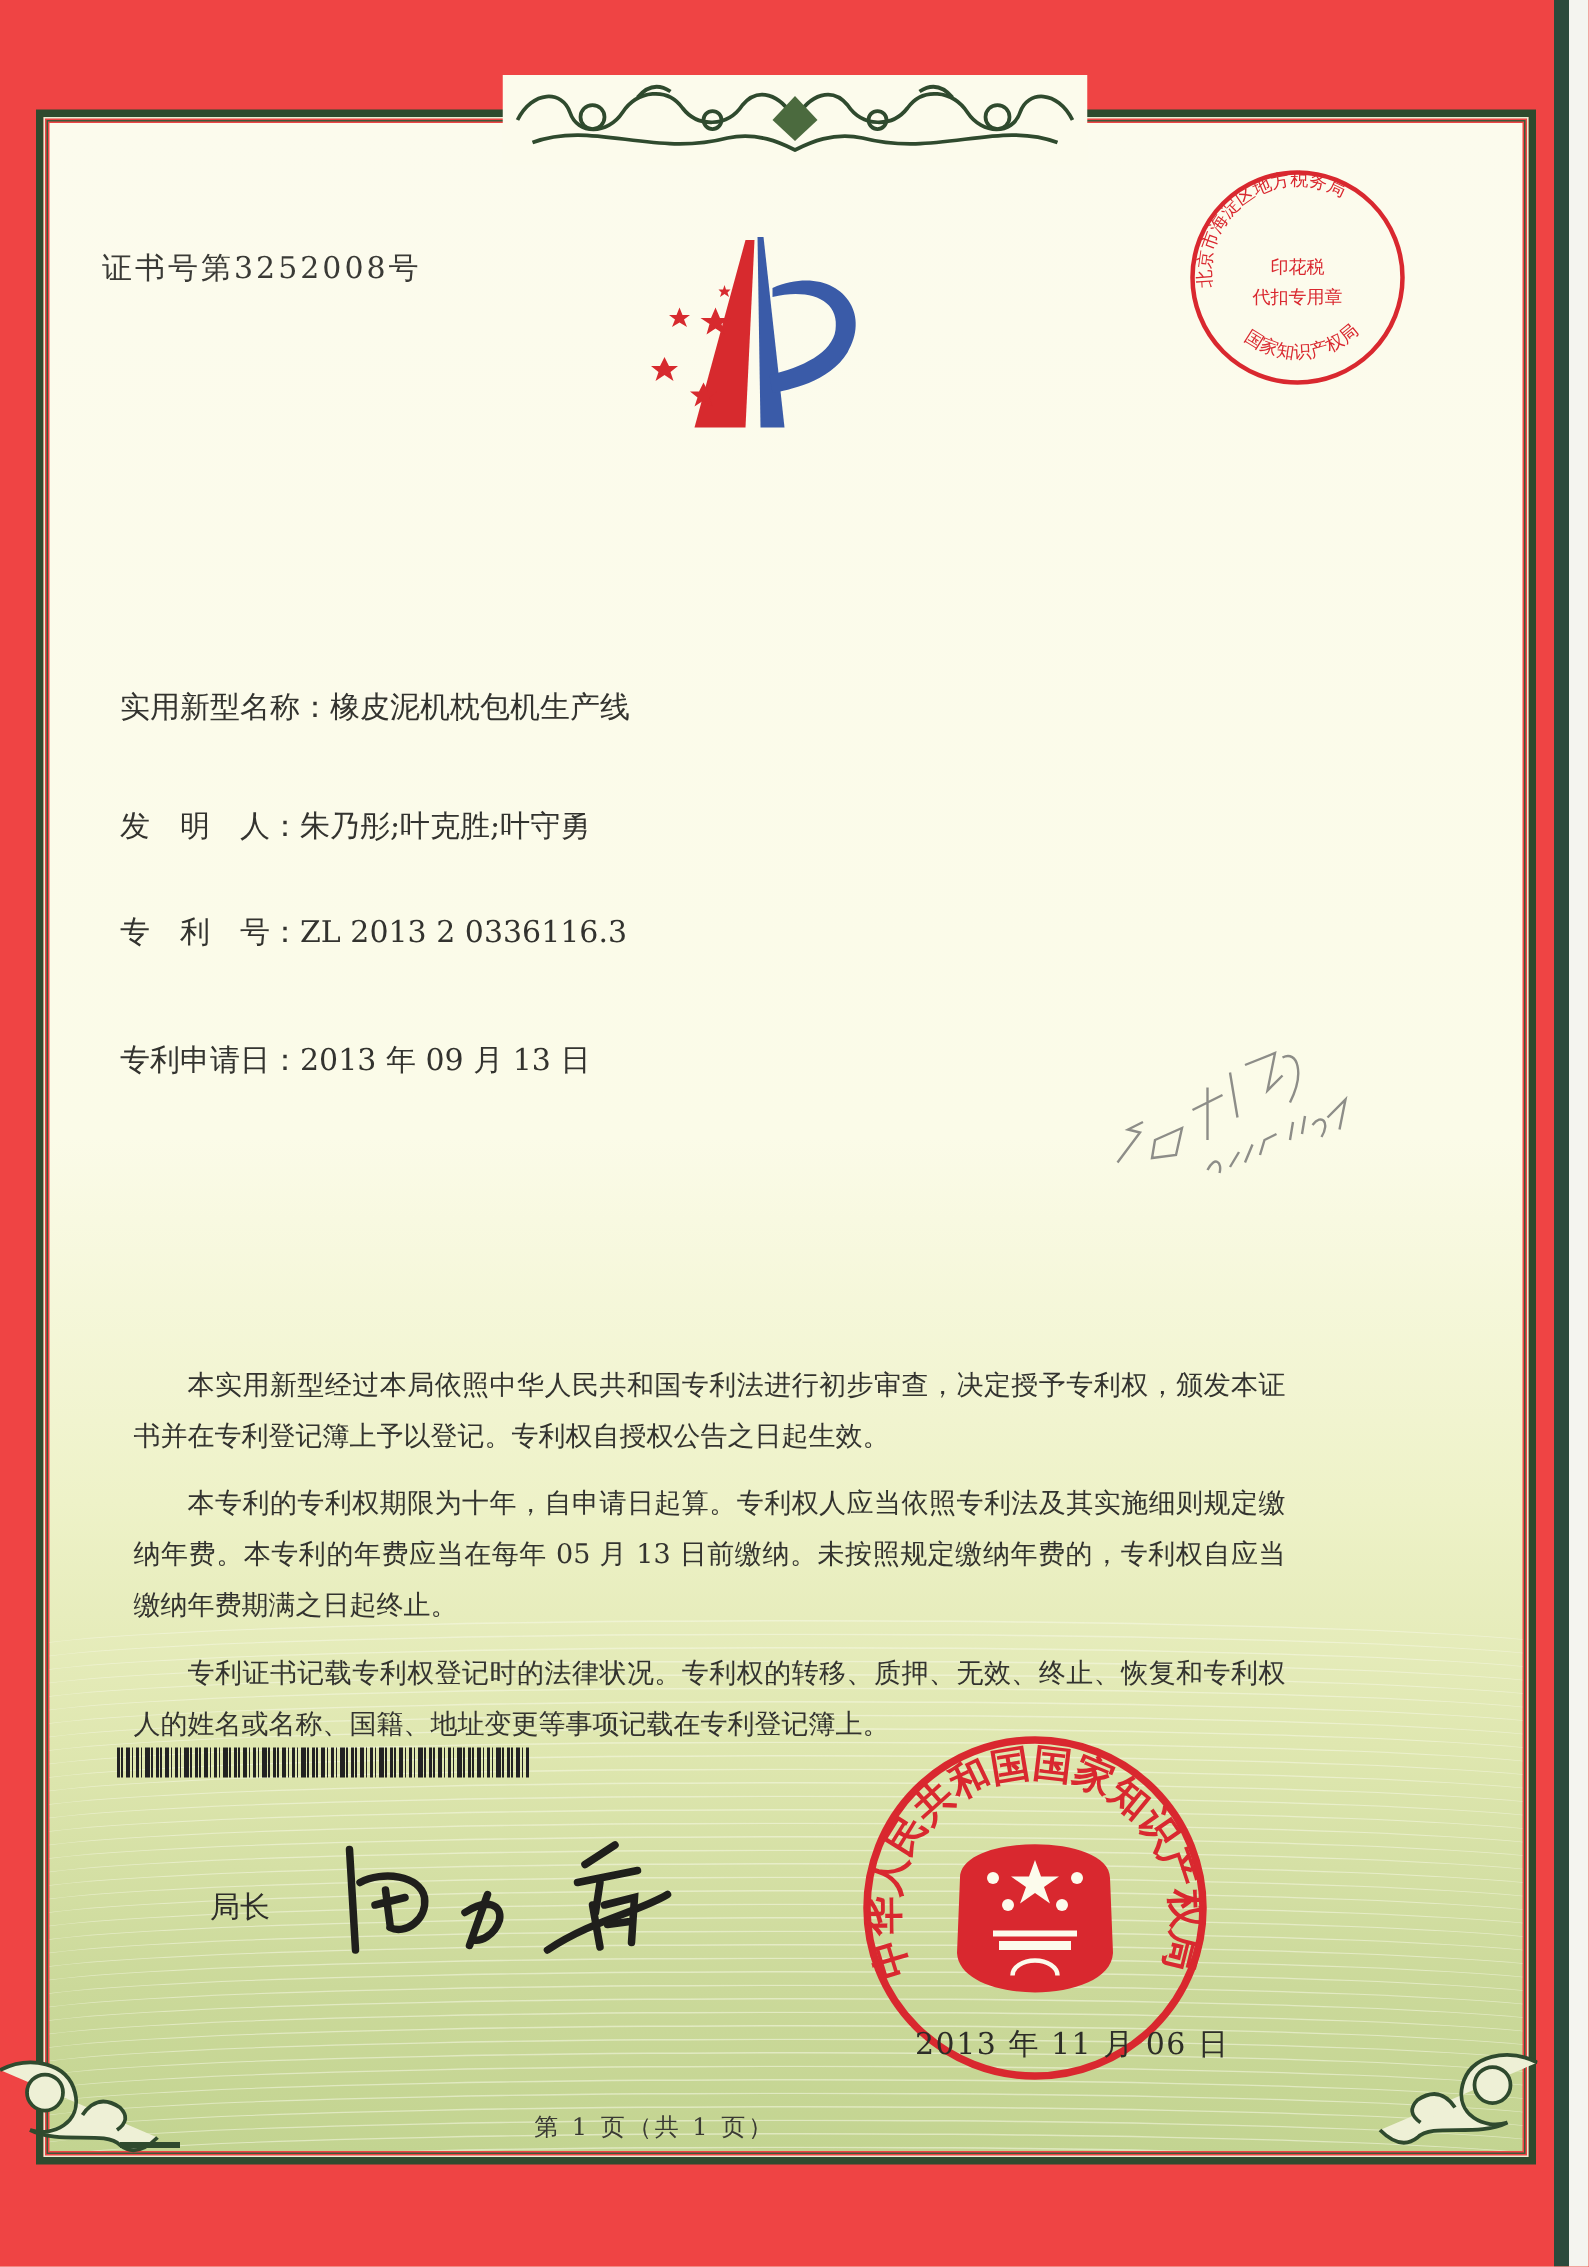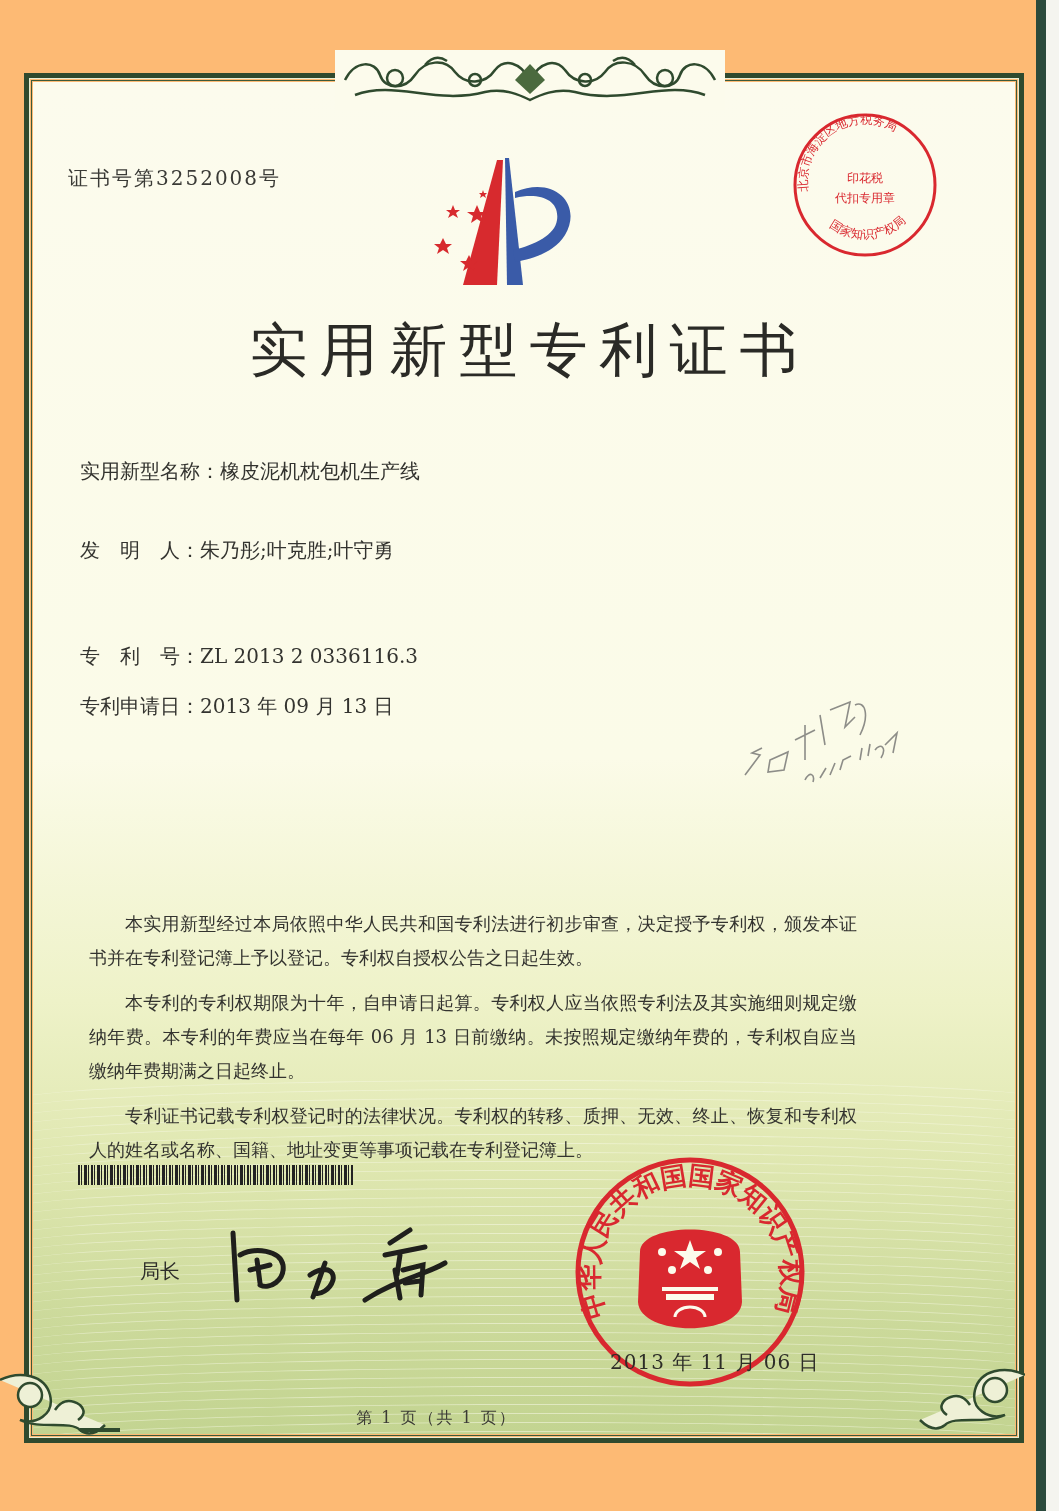--- a/index.html
+++ b/index.html
@@ -1,17 +1,17 @@
 <!DOCTYPE html>
 <html><head>
 <meta charset="utf-8">
 <style>
   html,body{margin:0;padding:0;}
   body{width:1059px;height:1511px;position:relative;overflow:hidden;background:#fbf9e8;font-family:"DejaVu Serif","Liberation Serif",serif;color:#2a2a26;}
-  .page{position:absolute;left:0;top:0;width:1059px;height:1511px;background:#fdba74;}
+  .page{position:absolute;left:0;top:0;width:1059px;height:1511px;background:#ef4444;}
   
   .binder{position:absolute;left:1036px;top:0;width:10px;height:1511px;background:#2b4a3c;}
   .binder-white{position:absolute;left:1046px;top:0;width:13px;height:1511px;background:#f4f4ef;}
   
   .frame{position:absolute;left:24px;top:73px;width:1000px;height:1370px;border:5px solid #2f4a2e;box-sizing:border-box;}
   .frame-inner{position:absolute;left:31px;top:80px;width:986px;height:1356px;border:1.5px solid #3d5a3a;box-sizing:border-box;}
   .frame-hole{position:absolute;left:29px;top:78px;width:990px;height:1360px;border:1px solid #e9eed4;box-sizing:border-box;}
   
   .bg-grad{position:absolute;left:33px;top:82px;width:982px;height:1352px;
     background:linear-gradient(180deg,#fcfbed 0%,#fbfbe8 50%,#eef2c8 68%,#dfe7b0 80%,#cbd99a 92%,#c3d491 100%);}
@@ -152,45 +152,44 @@
       </defs>
     <text font-size="12" fill="#d9282f" font-family="DejaVu Serif, serif"><textPath href="#arcTr" startOffset="4%">北京市海淀区地方税务局</textPath></text>
     <defs>
         <path id="arcTr2" d="M25 100 A58 58 0 0 0 125 100"></path>
       </defs>
     <text font-size="12" fill="#d9282f" font-family="DejaVu Serif, serif"><textPath href="#arcTr2" startOffset="18%">国家知识产权局</textPath></text>
     <text x="75" y="72" text-anchor="middle" font-size="12" fill="#d9282f" font-family="DejaVu Serif, serif">印花税</text>
     <text x="75" y="92" text-anchor="middle" font-size="12" fill="#d9282f" font-family="DejaVu Serif, serif">代扣专用章</text>
   </svg>
 
-  <div class="title">实用新型专利证书</div>
 
   <div class="field" style="top:537px;">
     <span class="lbl">发　明　人：</span><span class="val">朱乃彤;叶克胜;叶守勇</span>
   </div>
   <div class="field" style="top:458px;">
     <span class="lbl">实用新型名称：</span><span class="val">橡皮泥机枕包机生产线</span>
   </div>
-  <div class="field" style="top:643px;">
+  <div class="field" style="top:608px;">
     <span class="lbl">专　利　号：</span><span class="val">ZL 2013 2 0336116.3</span>
   </div>
   <div class="field" style="top:693px;">
     <span class="lbl">专利申请日：</span><span class="val">2013 年 09 月 13 日</span>
   </div>
 
   <svg class="pencil-note" viewBox="0 0 200 100">
     <g fill="none" stroke="#8d8d88" stroke-width="1.6">
       <path d="M10 85 l15 -20 l-8 -2 l10 -5 M35 70 l18 -8 l-4 18 l-16 2 z M60 50 l20 -10 M70 35 l0 35 M85 25 l5 30 M95 20 l20 -8 l-5 25 l10 -10 M120 15 c10 -5 15 10 5 30"></path>
       <path d="M70 90 c5 -10 10 -5 8 2 M85 88 l6 -10 M95 85 l5 -12 M105 80 l3 -10 l8 -4 M125 70 l2 -12 M133 66 l2 -12 M140 60 c6 -8 12 -2 6 8 M150 55 l12 -12 l-4 20"></path>
     </g>
   </svg>
 
   <div class="para" style="top:896px;">
     <p>本实用新型经过本局依照中华人民共和国专利法进行初步审查，决定授予专利权，颁发本证书并在专利登记簿上予以登记。专利权自授权公告之日起生效。</p>
-    <p>本专利的专利权期限为十年，自申请日起算。专利权人应当依照专利法及其实施细则规定缴纳年费。本专利的年费应当在每年 06 月 13 日前缴纳。未按照规定缴纳年费的，专利权自应当缴纳年费期满之日起终止。</p>
+    <p>本专利的专利权期限为十年，自申请日起算。专利权人应当依照专利法及其实施细则规定缴纳年费。本专利的年费应当在每年 05 月 13 日前缴纳。未按照规定缴纳年费的，专利权自应当缴纳年费期满之日起终止。</p>
     <p>专利证书记载专利权登记时的法律状况。专利权的转移、质押、无效、终止、恢复和专利权人的姓名或名称、国籍、地址变更等事项记载在专利登记簿上。</p>
   </div>
 
   <div class="barcode"></div>
 
   <div class="director">局长</div>
   <svg class="signature" viewBox="0 0 230 80">
     <g fill="none" stroke="#1f1f1c" stroke-width="5" stroke-linecap="round">
       <path d="M8 8 L12 75"></path>
       <path d="M15 30 C30 22,55 25,58 40 C60 55,45 65,35 60"></path>

